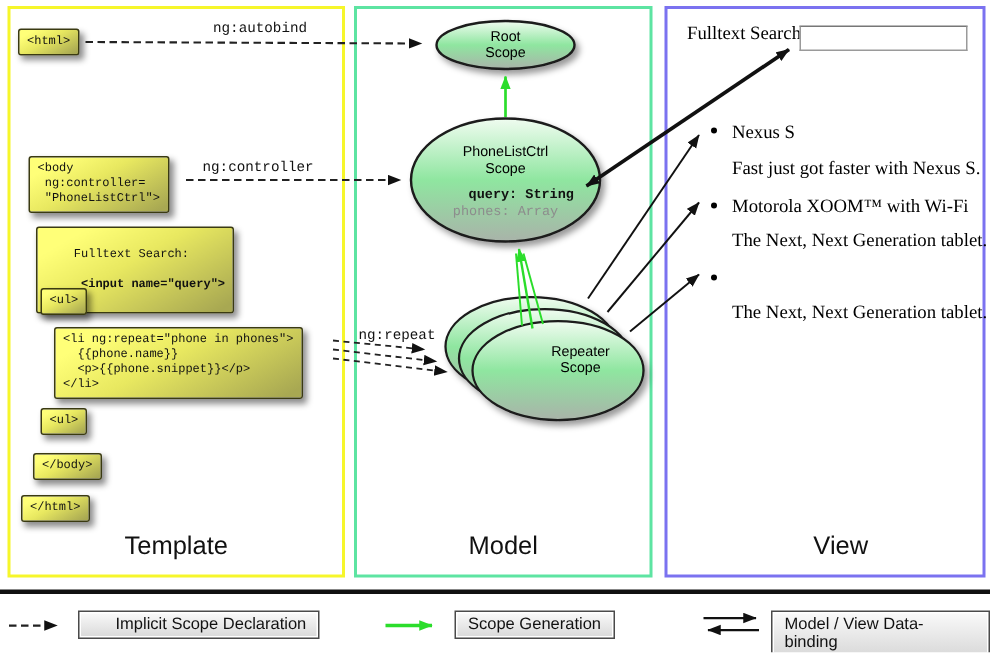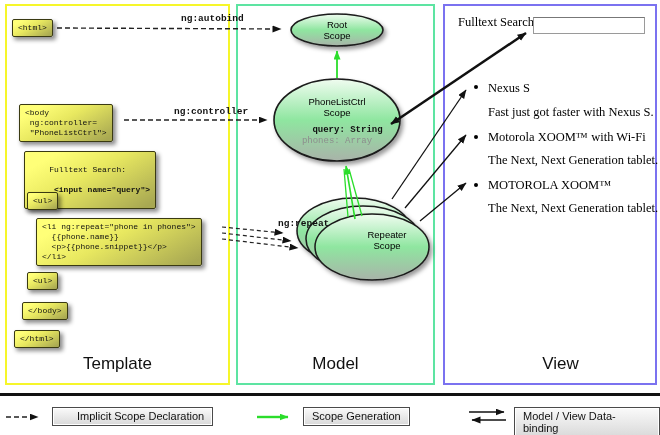--- a/index.html
+++ b/index.html
@@ -21,21 +21,21 @@
   .code-box{position:absolute;z-index:3;
     background:linear-gradient(150deg,#ffff78 15%,#e8e860 45%,#a8a852 95%);
     border:1.5px solid #3a3a12;border-radius:2px;
     box-shadow:2.5px 3px 4px rgba(0,0,0,.45);
     font-family:"Liberation Mono",monospace;font-size:8px;line-height:10px;
     color:#111;padding:3px 5px;white-space:pre;}
   .code-bold{font-weight:bold;}
 
   
   .edge-label{position:absolute;z-index:3;font-family:"Liberation Mono",monospace;
-    font-weight:bold;font-size:9.5px;color:#111;white-space:nowrap;margin-left:39px;}
+    font-weight:normal;font-size:9.5px;color:#111;white-space:nowrap;}
 
   
   .scope-label{position:absolute;z-index:4;text-align:center;color:#000;
     font-size:9.5px;line-height:11px;font-weight:500;}
   .scope-prop{font-family:"Liberation Mono",monospace;font-size:9px;line-height:11px;
     font-weight:normal;color:#8d8d8d;}
   .prop-strong{color:#111;font-weight:bold;}
 
   
   .view-text{position:absolute;z-index:3;font-family:"Liberation Serif",serif;
@@ -148,21 +148,20 @@
 
   <div class="bullet-dot" style="left:474px;top:85px;"></div>
   <div class="view-text" style="left:488px;top:81px;">Nexus S</div>
   <div class="view-text" style="left:488px;top:105px;">Fast just got faster with Nexus S.</div>
 
   <div class="bullet-dot" style="left:474px;top:135px;"></div>
   <div class="view-text" style="left:488px;top:130px;">Motorola XOOM™ with Wi-Fi</div>
   <div class="view-text" style="left:488px;top:153px;">The Next, Next Generation tablet.</div>
 
   <div class="bullet-dot" style="left:474px;top:183px;"></div>
-  <div class="view-text" style="left:488px;top:178px;">MOTOROLA XOOM™</div>
   <div class="view-text" style="left:488px;top:201px;">The Next, Next Generation tablet.</div>
 
   <div class="col-label cl-t">Template</div>
   <div class="col-label cl-m">Model</div>
   <div class="col-label cl-v">View</div>
 
   <div class="separator"></div>
   <div class="legend-box" style="left:52px;padding-left:24px;">Implicit Scope Declaration</div>
   <div class="legend-box" style="left:303px;">Scope Generation</div>
   <div class="legend-box" style="left:514px;">Model / View Data-binding</div>

